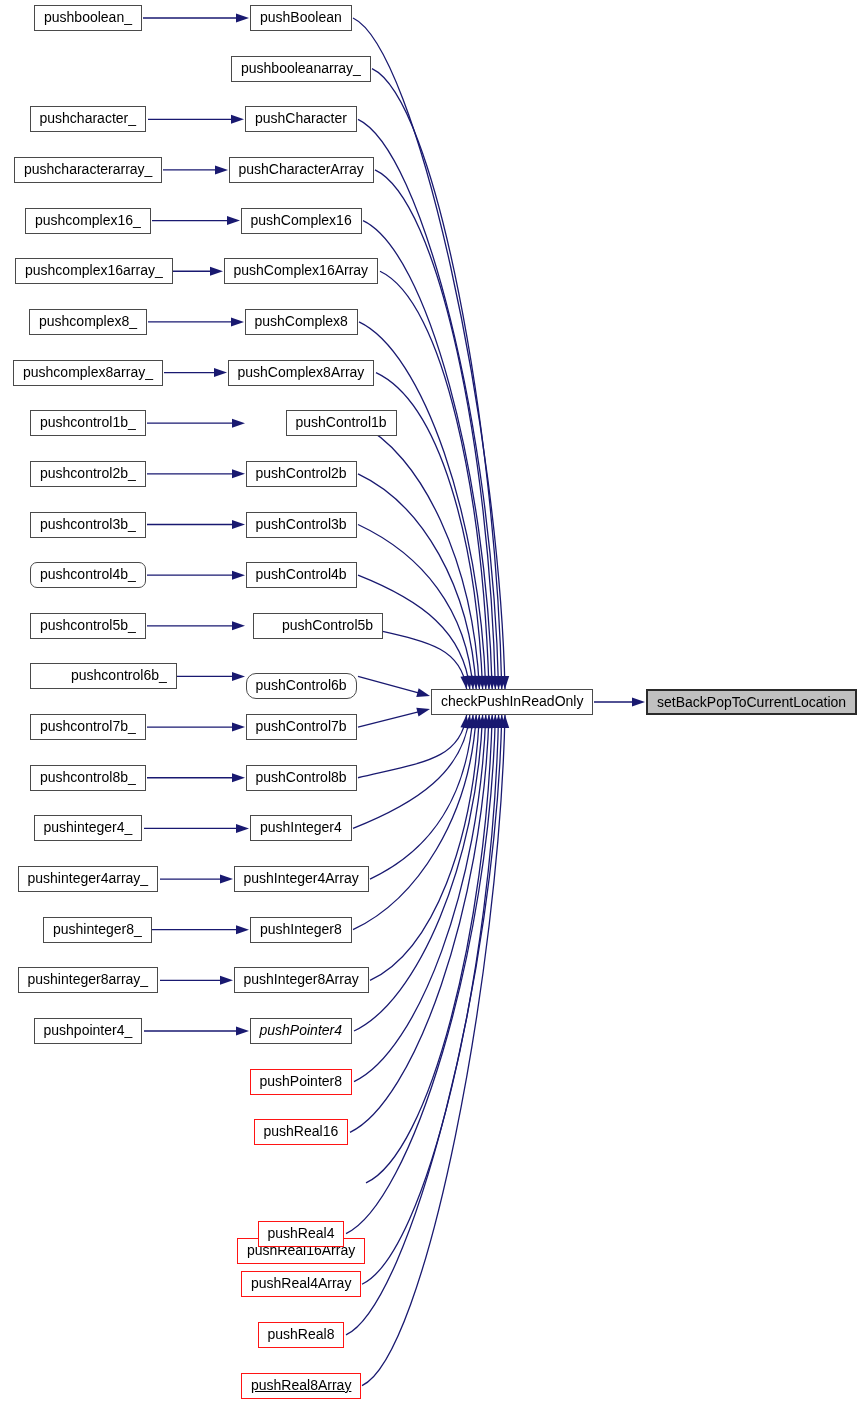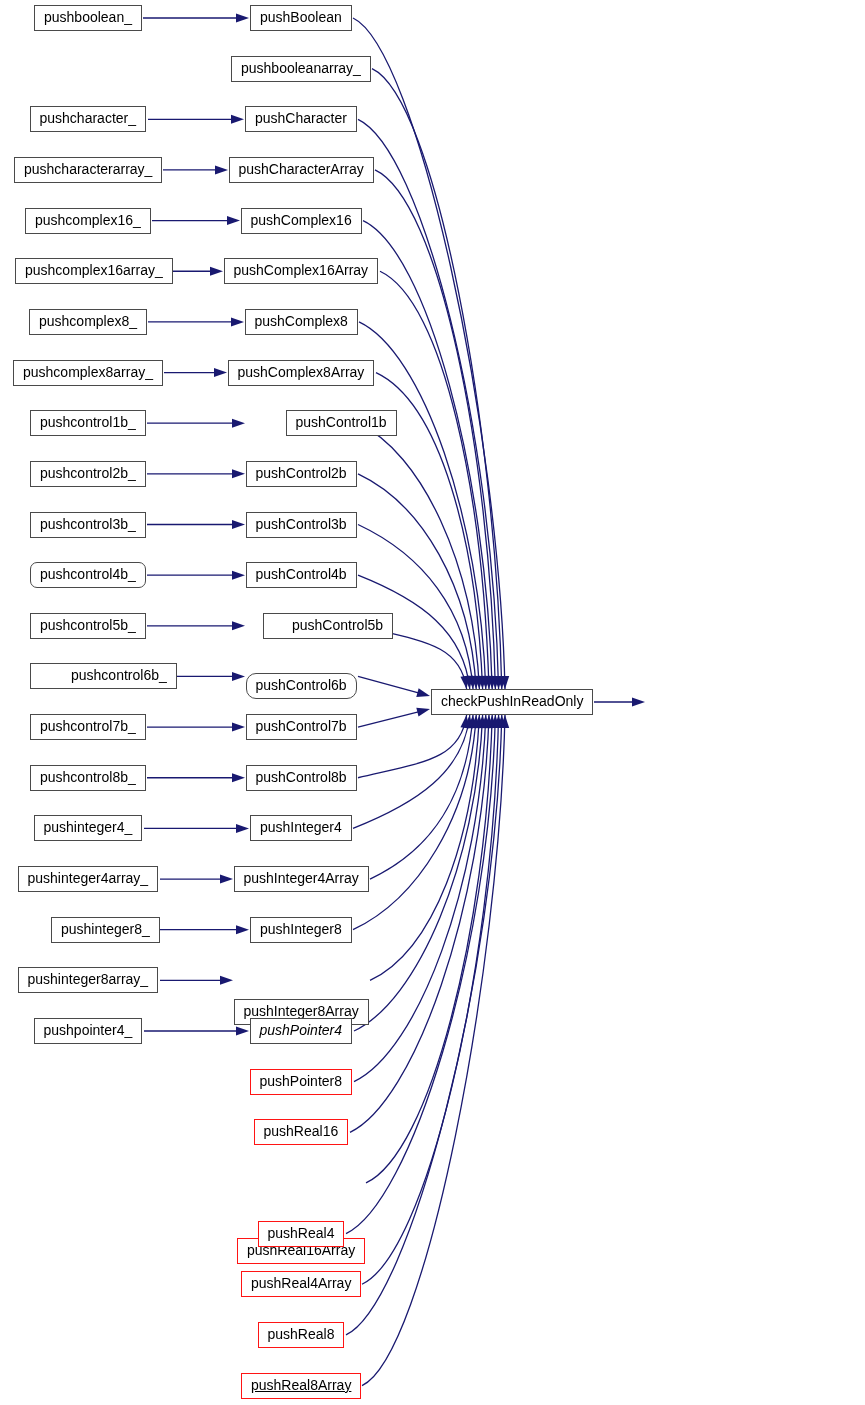--- a/index.html
+++ b/index.html
@@ -127,20 +127,21 @@
       <path d="M362,1284.25 C426,1254.25 492.6,975 498.6,715" fill="none" stroke="#191970" stroke-width="1.3"></path>
       <polygon points="498.6,715 502.79888210328215,728.100358357035 493.80127759624907,727.8927213299496" fill="#191970"></polygon>
       <path d="M346,1334.8999999999999 C410,1304.8999999999999 495.8,975 501.8,715" fill="none" stroke="#191970" stroke-width="1.3"></path>
       <polygon points="501.8,715 505.99888210328214,728.100358357035 497.00127759624905,727.8927213299496" fill="#191970"></polygon>
       <path d="M362,1385.55 C426,1355.55 499,975 505,715" fill="none" stroke="#191970" stroke-width="1.3"></path>
       <polygon points="505,715 509.19888210328213,728.100358357035 500.20127759624904,727.8927213299496" fill="#191970"></polygon>
       <path d="M594,702 L634,702" fill="none" stroke="#191970" stroke-width="1.3"></path>
       <polygon points="645,702 632,706.5 632,697.5" fill="#191970"></polygon>
     </svg>
   <div class="node center-node" style="left: 431px; top: 689px;">checkPushInReadOnly</div>
+  <div class="node selected-node" style="left: 646px; top: 689px;">setBackPopToCurrentLocation</div>
 <div class="node" style="top: 5px; left: 250px;">pushBoolean</div>
     <div class="node" style="top: 5px; left: 34px;">pushboolean_</div>
     <div class="node" style="top: 55.65px; left: 231px;">pushbooleanarray_</div>
     <div class="node" style="top: 106.3px; left: 245px;">pushCharacter</div>
     <div class="node" style="top: 106.3px; left: 29.5px;">pushcharacter_</div>
     <div class="node" style="top: 156.95px; left: 228.5px;">pushCharacterArray</div>
     <div class="node" style="top: 156.95px; left: 14px;">pushcharacterarray_</div>
     <div class="node" style="top: 207.6px; left: 240.5px;">pushComplex16</div>
     <div class="node" style="top: 207.6px; left: 25px;">pushcomplex16_</div>
     <div class="node" style="top: 258.25px; left: 223.5px;">pushComplex16Array</div>
@@ -150,35 +151,35 @@
     <div class="node" style="top: 359.55px; left: 227.5px;">pushComplex8Array</div>
     <div class="node" style="top: 359.55px; left: 13px;">pushcomplex8array_</div>
     <div class="node" style="top: 410.2px; left: 245.5px; margin-left: 40px;">pushControl1b</div>
     <div class="node" style="top: 410.2px; left: 30px;">pushcontrol1b_</div>
     <div class="node" style="top: 460.85px; left: 245.5px;">pushControl2b</div>
     <div class="node" style="top: 460.85px; left: 30px;">pushcontrol2b_</div>
     <div class="node" style="top: 511.5px; left: 245.5px;">pushControl3b</div>
     <div class="node" style="top: 511.5px; left: 30px;">pushcontrol3b_</div>
     <div class="node" style="top: 562.15px; left: 245.5px;">pushControl4b</div>
     <div class="node" style="top: 562.15px; left: 30px; border-radius: 7px;">pushcontrol4b_</div>
-    <div class="node" style="top: 612.8px; left: 263px; padding-left: 28px;">pushControl5b</div>
+    <div class="node" style="top: 612.8px; left: 253px; padding-left: 28px;">pushControl5b</div>
     <div class="node" style="top: 612.8px; left: 30px;">pushcontrol5b_</div>
     <div class="node" style="top: 673px; left: 245.5px; border-radius: 10px;">pushControl6b</div>
     <div class="node" style="top: 663.45px; left: 30px; padding-left: 40px;">pushcontrol6b_</div>
     <div class="node" style="top: 714.1px; left: 245.5px;">pushControl7b</div>
     <div class="node" style="top: 714.1px; left: 30px;">pushcontrol7b_</div>
     <div class="node" style="top: 764.75px; left: 245.5px;">pushControl8b</div>
     <div class="node" style="top: 764.75px; left: 30px;">pushcontrol8b_</div>
     <div class="node" style="top: 815.4px; left: 250px;">pushInteger4</div>
     <div class="node" style="top: 815.4px; left: 33.5px;">pushinteger4_</div>
     <div class="node" style="top: 866.05px; left: 233.5px;">pushInteger4Array</div>
     <div class="node" style="top: 866.05px; left: 17.5px;">pushinteger4array_</div>
     <div class="node" style="top: 916.7px; left: 250px;">pushInteger8</div>
-    <div class="node" style="top: 916.7px; left: 51px;">pushinteger8_</div>
-    <div class="node" style="top: 967.35px; left: 233.5px; margin-top: 32px;">pushInteger8Array</div>
+    <div class="node" style="top: 916.7px; left: 43px;">pushinteger8_</div>
+    <div class="node" style="top: 967.35px; left: 233.5px;">pushInteger8Array</div>
     <div class="node" style="top: 967.35px; left: 17.5px;">pushinteger8array_</div>
     <div class="node" style="top: 1018px; left: 249.5px; font-style: italic;">pushPointer4</div>
     <div class="node" style="top: 1018px; left: 33.5px;">pushpointer4_</div>
     <div class="node truncated" style="top: 1068.65px; left: 249.5px;">pushPointer8</div>
     <div class="node truncated" style="top: 1119.3px; left: 253.5px;">pushReal16</div>
     <div class="node truncated" style="top: 1238px; left: 237px;">pushReal16Array</div>
     <div class="node truncated" style="top: 1220.6px; left: 257.5px;">pushReal4</div>
     <div class="node truncated" style="top: 1271.25px; left: 241px;">pushReal4Array</div>
     <div class="node truncated" style="top: 1321.9px; left: 257.5px;">pushReal8</div>
     <div class="node truncated" style="top: 1372.55px; left: 241px; text-decoration: underline;">pushReal8Array</div>

